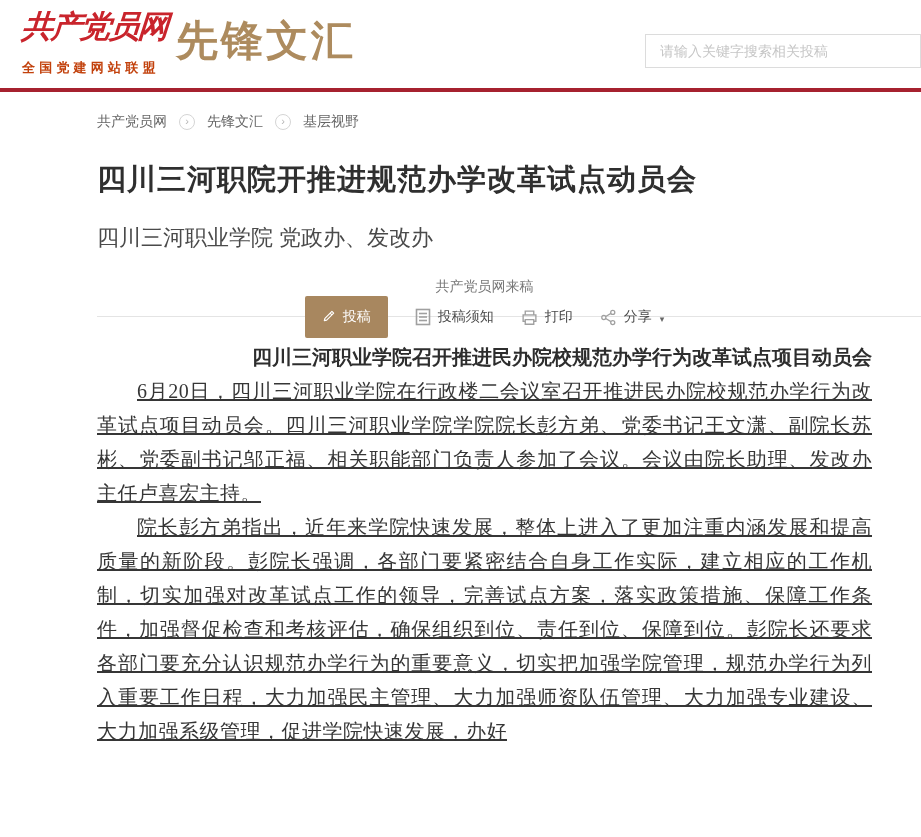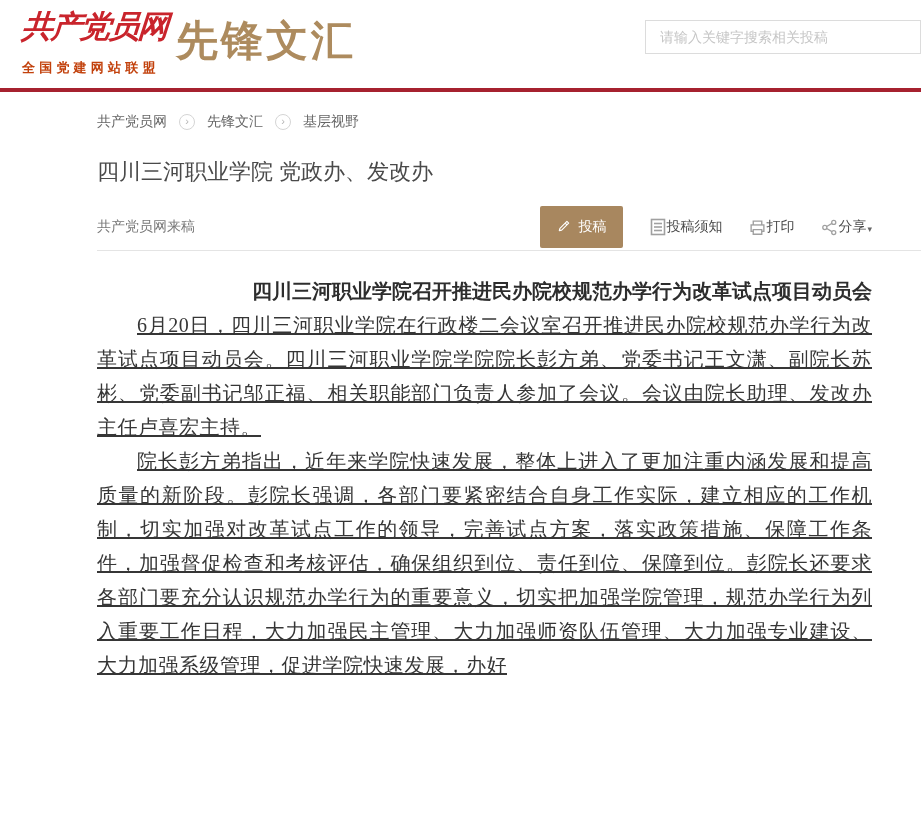--- a/index.html
+++ b/index.html
@@ -17,21 +17,21 @@
   }
   .logo-tagline {
     margin-top:14px; font-size:13px; color:#c2410c; letter-spacing:4.2px;
     white-space:nowrap; font-weight:bold;
   }
   .site-title {
     position:absolute; left:176px; top:13px; font-size:42px; font-weight:bold;
     color:#ad8b5e; letter-spacing:3px; white-space:nowrap;
   }
   .search-input {
-    position:absolute; left:645px; top:20px; width:276px; height:34px;
+    position:absolute; left:645px; top:34px; width:276px; height:34px;
     border:1px solid #dcdcdc; padding:0 14px; font-size:14px; color:#666;
     font-family:"Liberation Sans", sans-serif; outline:none; background:#fff;
   }
   .search-input::placeholder { color:#c6c6c6; }
   .red-line { height:4px; background:#a6212f; }
 
   .content { margin-left:97px; width:775px; }
 
   .breadcrumb { margin-top:21px; display:flex; align-items:center; font-size:14px; color:#666; }
   .breadcrumb a { color:#666; text-decoration:none; cursor:pointer; }
@@ -40,29 +40,29 @@
     width:16px; height:16px; border:1px solid #d5d5d5; border-radius:50%;
     color:#b5b5b5; font-size:11px; line-height:1; margin:0 12px; padding-bottom:1px;
   }
 
   .article-title {
     margin:30px 0 0 0; font-size:29px; font-weight:bold; color:#2f2f2f;
     letter-spacing:1px; line-height:36px;
   }
   .article-byline { margin-top:26px; font-size:22px; color:#4a4a4a; }
 
-  .meta-row { margin-top:25px; display:flex; justify-content:space-between; align-items:center; height:30px; }
+  .meta-row { margin-top:25px; display:flex; justify-content:space-between; align-items:center; height:30px;flex-direction:column; }
   .article-source { font-size:14px; color:#777; }
   .toolbar { display:flex; align-items:center; gap:27px; }
   .submit-btn {
     display:flex; align-items:center; gap:7px; background:#a8875f; color:#fff;
     border:none; height:42px; padding:0 17px; font-size:14px; border-radius:2px;
     cursor:pointer; font-family:"Liberation Sans", sans-serif;
   }
-  .tool-btn { display:flex; align-items:center; font-size:14px; color:#4a4a4a; cursor:pointer; }
+  .tool-btn { display:flex; align-items:center; gap:7px; font-size:14px; color:#4a4a4a; cursor:pointer; }
   .tool-btn svg { display:block; }
   .share-caret { font-size:9px; color:#666; align-self:flex-end; margin-left:1px; margin-bottom:2px; }
 
   .meta-divider { margin-top:8px; width:824px; height:0; border-top:1px solid #e4e4e4; }
 
   .article-body { margin-top:23px; font-family:"Liberation Serif", serif; color:#363636; }
   .body-heading {
     margin:0; text-align:right; font-size:20px; font-weight:bold; color:#2d2d2d;
     line-height:34px; font-family:"Liberation Serif", serif;
   }
@@ -90,20 +90,21 @@
   <main class="content">
 
     <nav class="breadcrumb">
       <a>共产党员网</a>
       <span class="crumb-sep">›</span>
       <a>先锋文汇</a>
       <span class="crumb-sep">›</span>
       <a>基层视野</a>
     </nav>
 
+    <h1 class="article-title">四川三河职院开推进规范办学改革试点动员会</h1>
 
     <div class="article-byline">四川三河职业学院 党政办、发改办</div>
 
     <div class="meta-row">
       <span class="article-source">共产党员网来稿</span>
 
       <div class="toolbar">
 
         <button class="submit-btn">
           <span>

